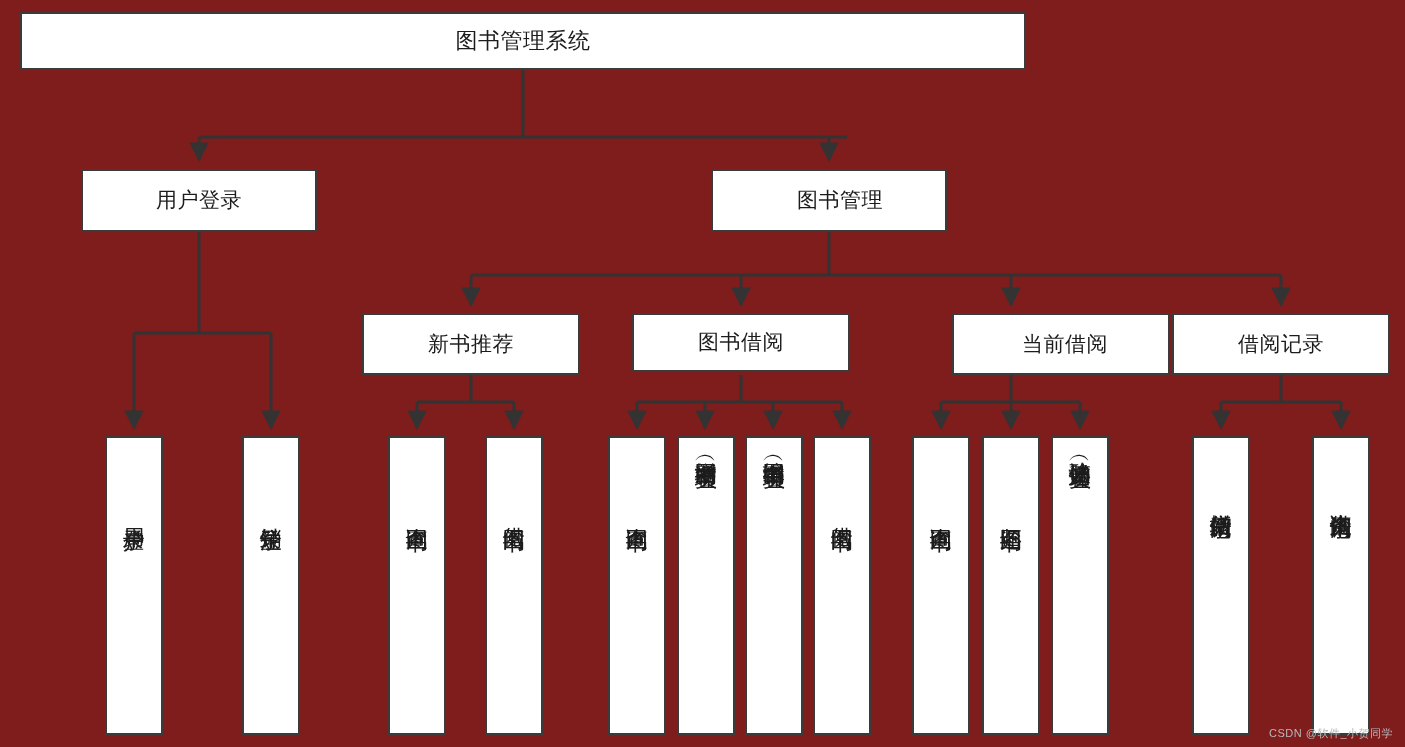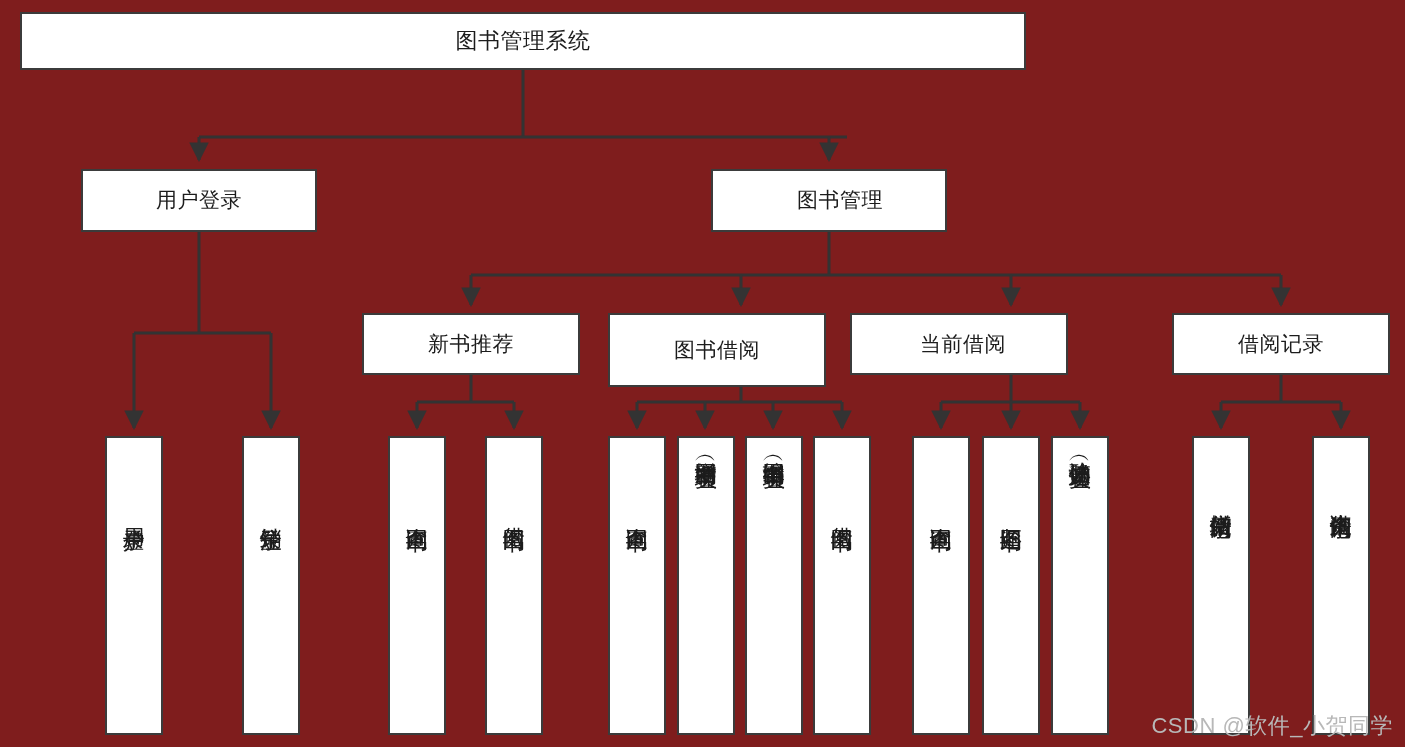--- a/index.html
+++ b/index.html
@@ -62,21 +62,21 @@
   .node.vert.mid .label {
     margin-top: 66px;
   }
   .node.vert.midsm .label {
     margin-top: 52px;
   }
   .watermark {
     position: absolute;
     right: 12px;
     bottom: 6px;
-    font-size: 22px;
+    font-size: 11px;
     color: #b8b8b8;
     white-space: nowrap;
     letter-spacing: 0.5px;
   }
 </style>
 </head>
 <body>
 
 <div id="stage">
 
@@ -137,24 +137,24 @@
   <div class="node horiz" style="left:81px; top:169px; width:236px; height:63px;">
     <span class="label">用户登录</span>
   </div>
   <div class="node horiz" style="left:711px; top:169px; width:236px; height:63px;padding-left:22px;">
     <span class="label">图书管理</span>
   </div>
 
   <div class="node horiz" style="left:362px; top:313px; width:218px; height:62px;justify-content:center;">
     <span class="label">新书推荐</span>
   </div>
-  <div class="node horiz" style="left:608px; top:313px; width:218px; height:74px;">
+  <div class="node horiz" style="left:632px; top:313px; width:218px; height:59px;">
     <span class="label">图书借阅</span>
   </div>
-  <div class="node horiz" style="left:850px; top:313px; width:218px; height:62px;padding-left:8px;">
+  <div class="node horiz" style="left:952px; top:313px; width:218px; height:62px;padding-left:8px;">
     <span class="label">当前借阅</span>
   </div>
   <div class="node horiz" style="left:1172px; top:313px; width:218px; height:62px;justify-content:center;">
     <span class="label">借阅记录</span>
   </div>
 
   <div class="node vert mid" style="left:105px; top:436px; width:58px; height:299px;">
     <span class="label">用户登录</span>
   </div>
   <div class="node vert mid" style="left:242px; top:436px; width:58px; height:299px;">

